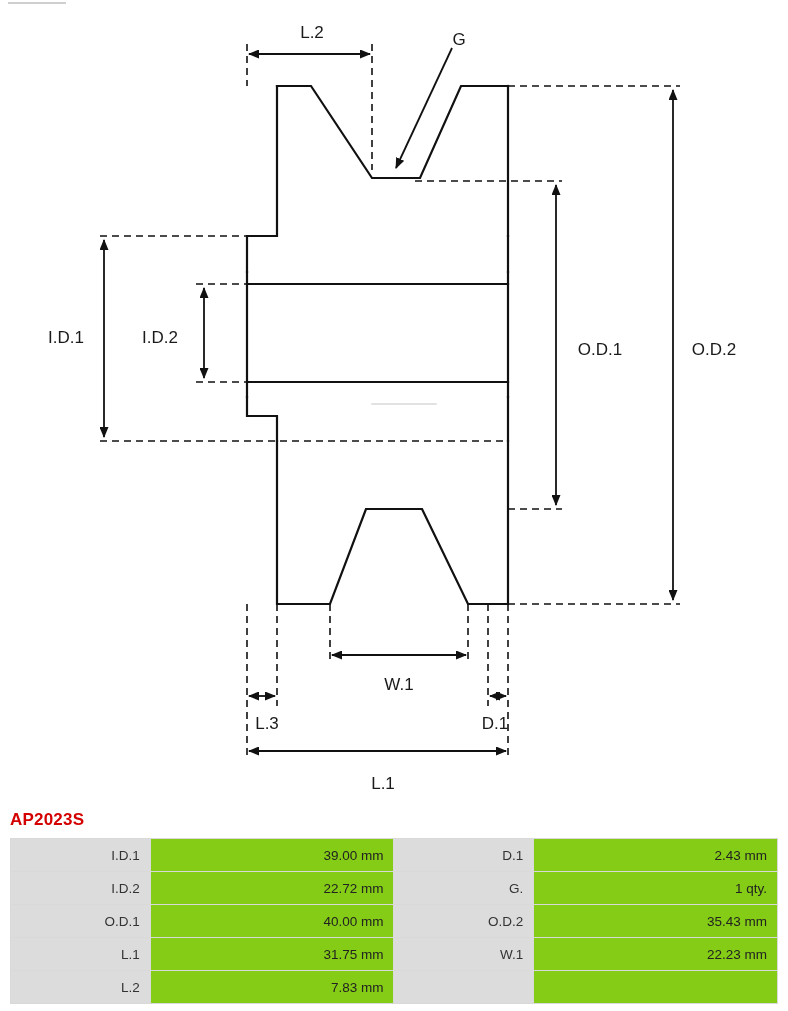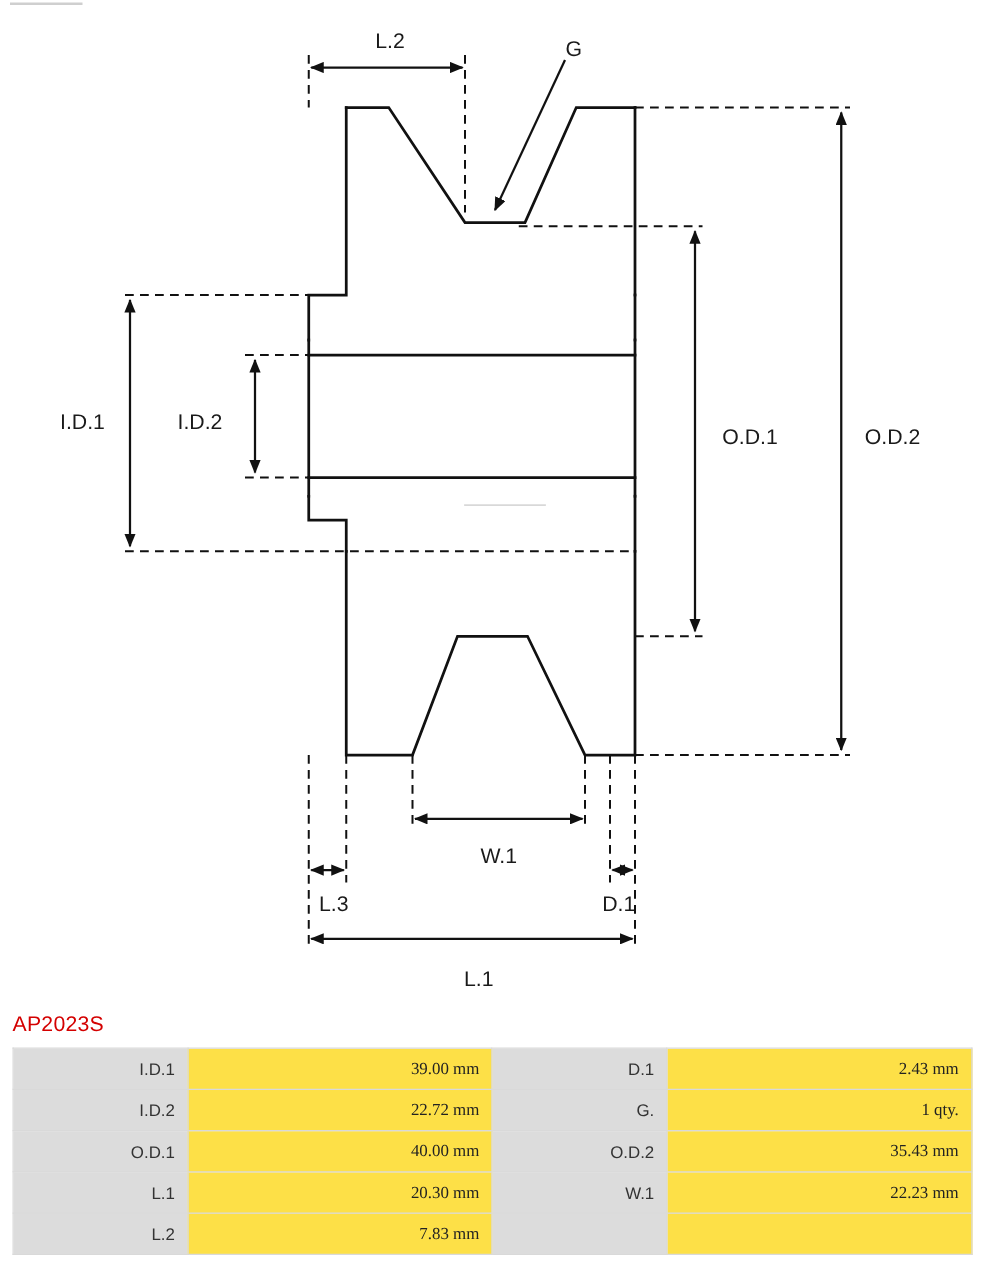--- a/index.html
+++ b/index.html
@@ -28,21 +28,21 @@
   .dim-label {
     font-family: "Liberation Sans", sans-serif;
     font-size: 17px;
     fill: #1a1a1a;
   }
   #part-number {
     position: absolute;
     left: 10px;
     top: 810px;
     font-size: 17px;
-    font-weight: normal;
+    font-weight: bold;
     color: #d40000;
     letter-spacing: 0.2px;
   }
   #spec-table {
     position: absolute;
     left: 10px;
     top: 838px;
     width: 768px;
     border-collapse: collapse;
     font-size: 13.5px;
@@ -53,25 +53,24 @@
     padding: 0 10px;
     vertical-align: middle;
   }
   #spec-table td.key {
     background: #dcdcdc;
     text-align: right;
     color: #333;
     width: 130px;
   }
   #spec-table td.val {
-    background: #fde047;
+    background: #84cc16;
     text-align: right;
     color: #222;
     width: 248px;
-    font-family: Liberation Serif, serif;
   }
   #spec-table tr.empty td.key {
     background: #dcdcdc;
   }
   #top-left-mark {
     position: absolute;
     left: 8px;
     top: 2px;
     width: 58px;
     height: 6px;
@@ -196,21 +195,21 @@
       <td class="val">1 qty.</td>
     </tr>
     <tr>
       <td class="key">O.D.1</td>
       <td class="val">40.00 mm</td>
       <td class="key">O.D.2</td>
       <td class="val">35.43 mm</td>
     </tr>
     <tr>
       <td class="key">L.1</td>
-      <td class="val">20.30 mm</td>
+      <td class="val">31.75 mm</td>
       <td class="key">W.1</td>
       <td class="val">22.23 mm</td>
     </tr>
     <tr class="empty">
       <td class="key">L.2</td>
       <td class="val">7.83 mm</td>
       <td class="key"></td>
       <td class="val"></td>
     </tr>
   </tbody>

